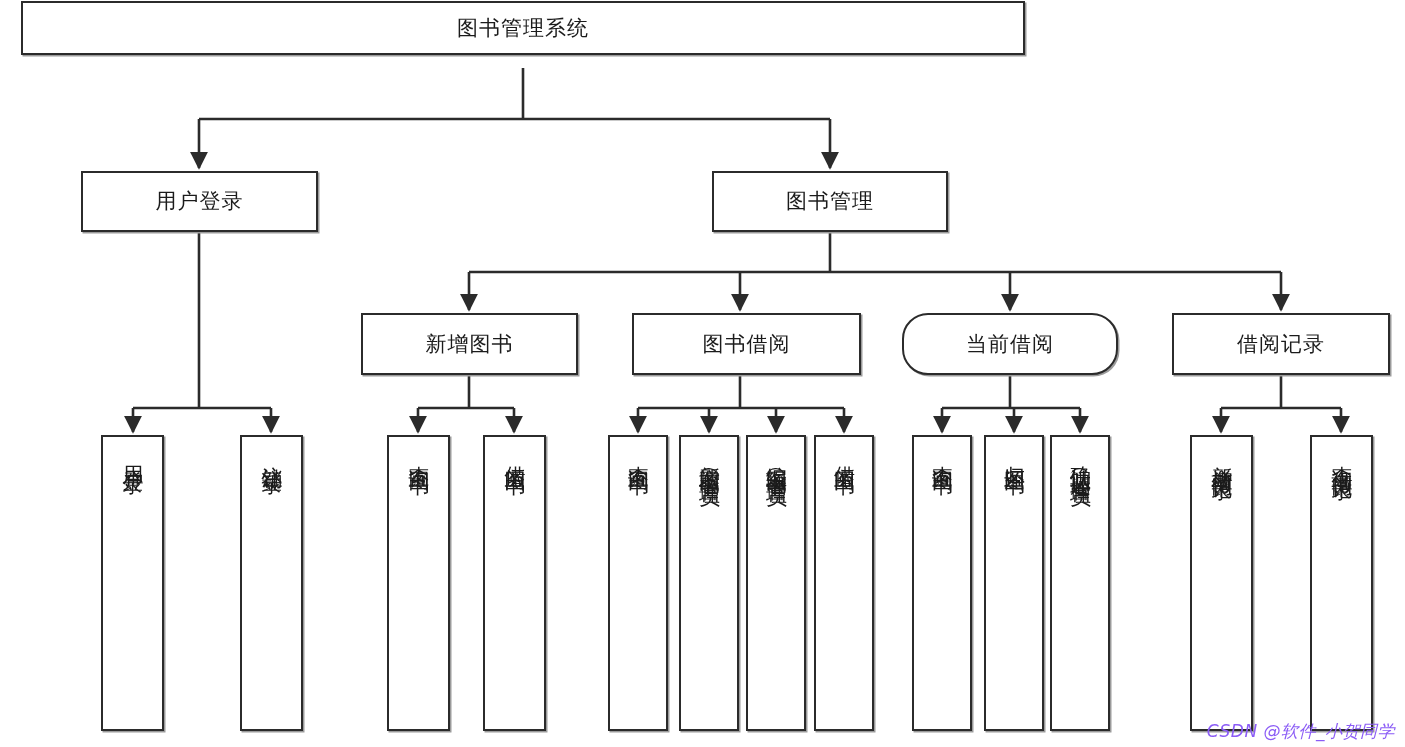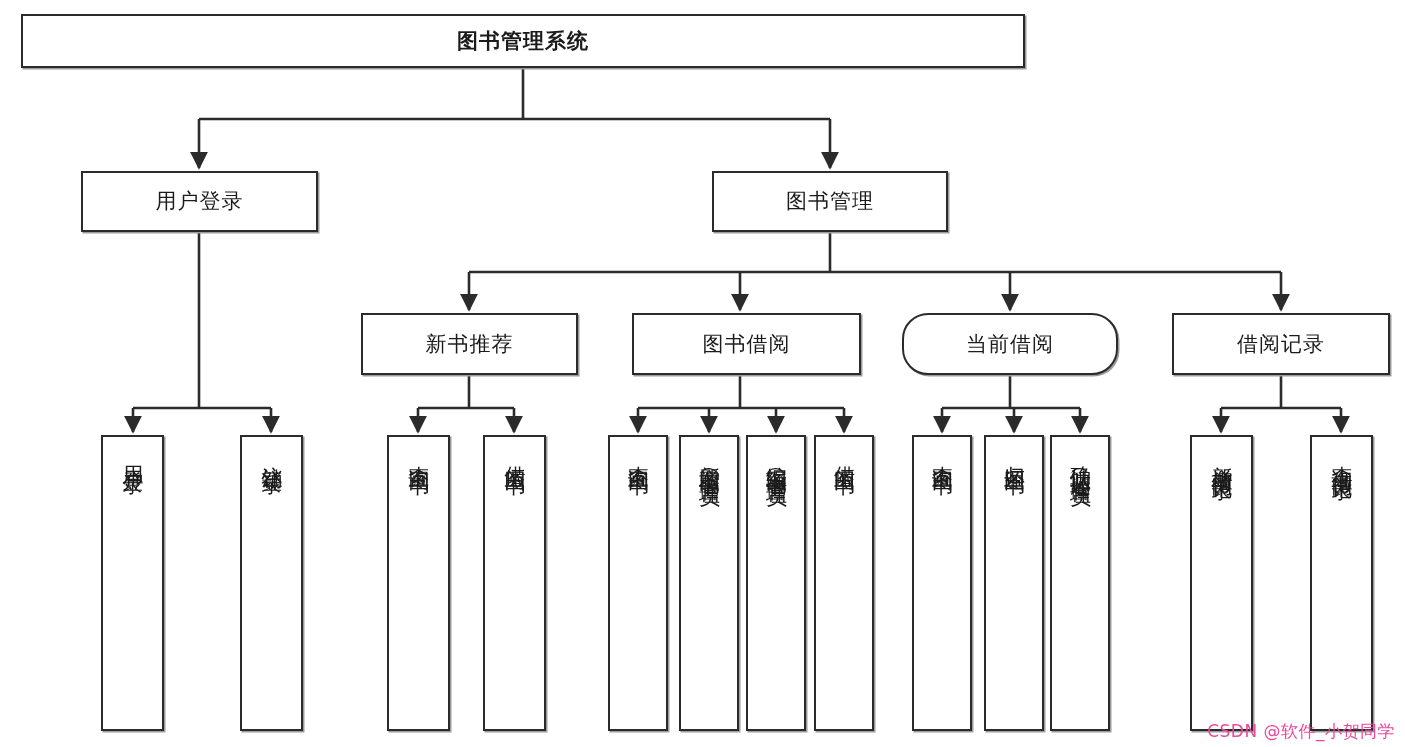--- a/index.html
+++ b/index.html
@@ -47,24 +47,25 @@
     white-space:normal;
     max-height:270px;
   }
   .leaf.tall .label{max-height:286px;}
 
   #watermark{
     position:absolute;
     right:10px;
     bottom:4px;
     font-size:17px;
-    color:#ec4899;
+    color:#8b5cf6;
     letter-spacing:0.5px;
     white-space:nowrap;
     pointer-events:none;
+    font-style:italic;
   }
 </style>
 </head>
 <body>
 
 <div id="canvas">
 
   <svg id="wires" viewBox="0 0 1405 747" xmlns="http://www.w3.org/2000/svg">
     <defs>
       <marker id="arrow" viewBox="0 0 10 10" refX="9" refY="5" markerWidth="7" markerHeight="7" orient="auto-start-reverse">
@@ -108,33 +109,33 @@
       <path d="M 1014 408 L 1014 432" marker-end="url(#arrow)"></path>
       <path d="M 1080 408 L 1080 432" marker-end="url(#arrow)"></path>
 
       <path d="M 1281 375 L 1281 408"></path>
       <path d="M 1221 408 L 1341 408"></path>
       <path d="M 1221 408 L 1221 432" marker-end="url(#arrow)"></path>
       <path d="M 1341 408 L 1341 432" marker-end="url(#arrow)"></path>
     </g>
   </svg>
 
-  <div class="node" style="left:21px;top:14px;width:1004px;height:54px;font-weight:bold;">
+  <div class="node" style="left:21px;top:1px;width:1004px;height:54px;">
     <span class="label">图书管理系统</span>
   </div>
 
   <div class="node" style="left:81px;top:171px;width:237px;height:61px;">
     <span class="label">用户登录</span>
   </div>
   <div class="node" style="left:712px;top:171px;width:236px;height:61px;text-align:right;">
     <span class="label">图书管理</span>
   </div>
 
   <div class="node" style="left:361px;top:313px;width:217px;height:62px;">
-    <span class="label">新书推荐</span>
+    <span class="label">新增图书</span>
   </div>
   <div class="node" style="left:632px;top:313px;width:229px;height:62px;">
     <span class="label">图书借阅</span>
   </div>
   <div class="node" style="left:902px;top:313px;width:216px;height:62px;border-radius:26px;">
     <span class="label">当前借阅</span>
   </div>
   <div class="node" style="left:1172px;top:313px;width:218px;height:62px;font-family:Liberation Serif, serif;">
     <span class="label">借阅记录</span>
   </div>

